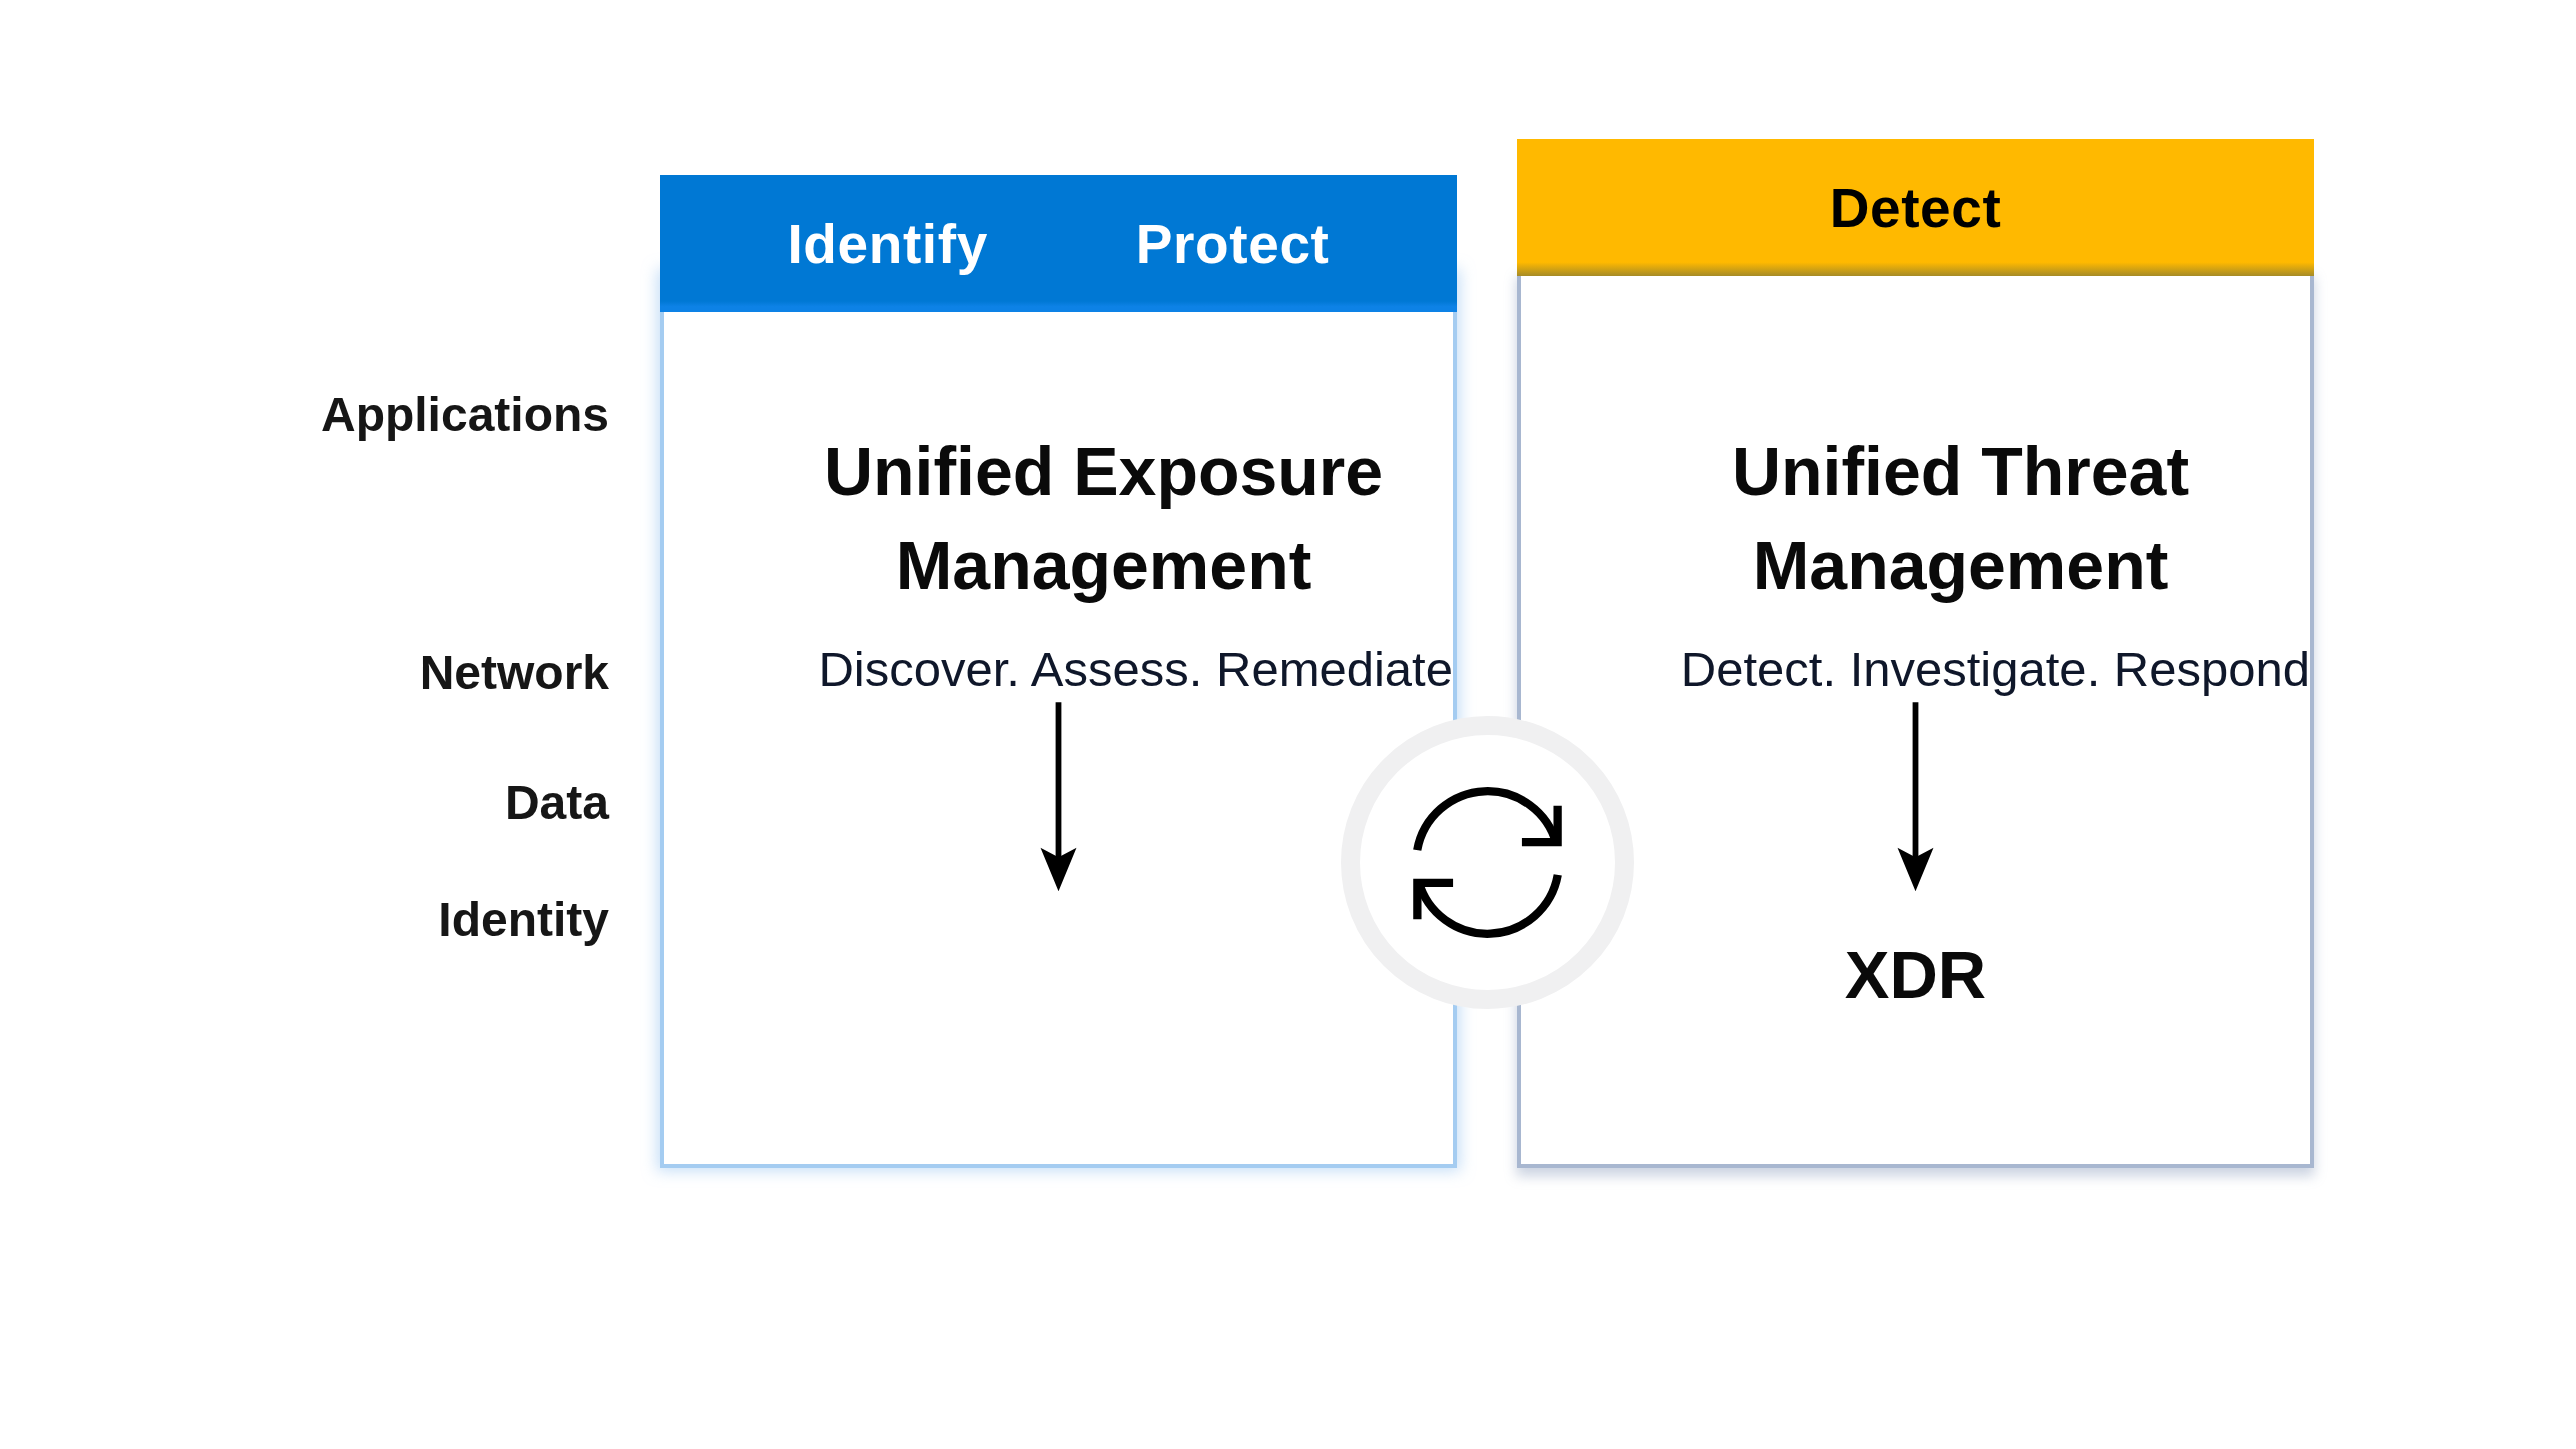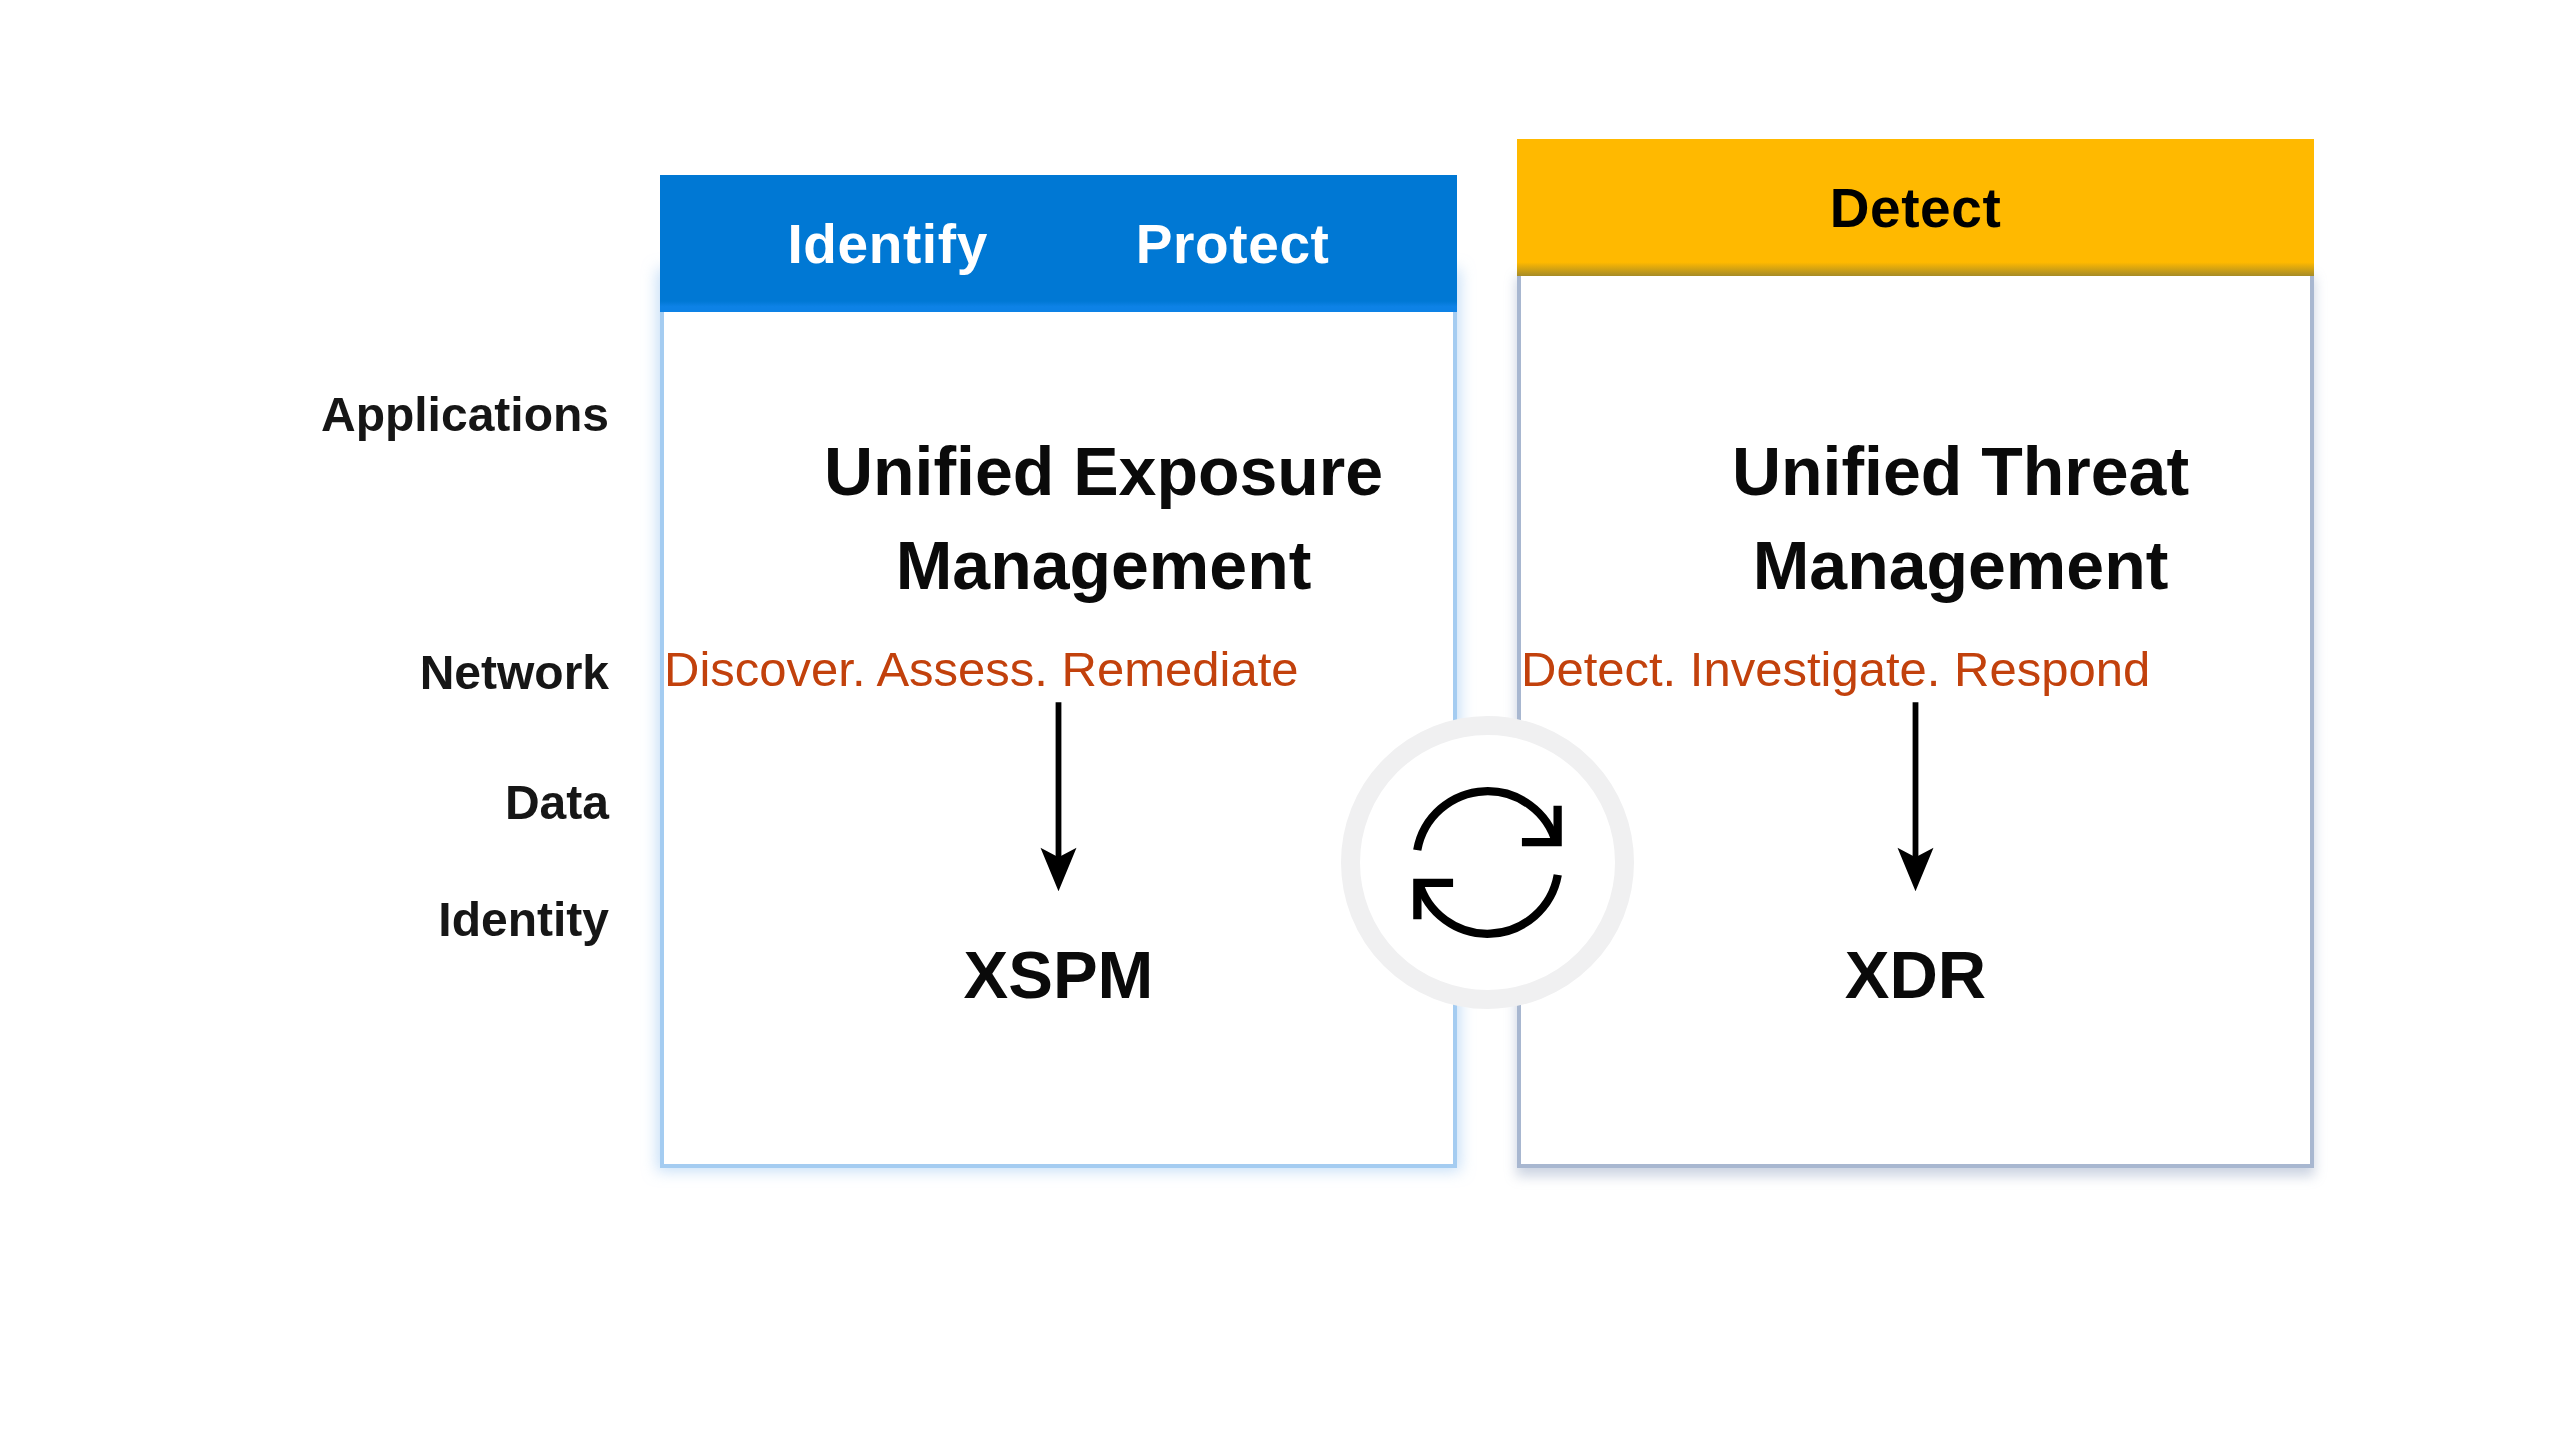--- a/index.html
+++ b/index.html
@@ -32,21 +32,21 @@
   .card-body{position:absolute;top:272px;height:896px;background:#ffffff;
              box-sizing:border-box;z-index:1;}
   .body-left{left:660px;width:797px;border:4.5px solid var(--left-card-border);
              box-shadow:0 0 14px 3.2px rgba(150,195,240,.55);}
   .body-right{left:1517px;width:797px;border:4.5px solid var(--right-card-border);
               box-shadow:0 6.4px 11.6px 1.3px rgba(125,145,180,.40);}
 
   .card-title{position:absolute;top:148px;left:0;width:100%;text-align:center;
               font-size:68px;font-weight:700;line-height:94px;color:#0a0a0a;padding-left:45px;}
   .card-subtitle{position:absolute;top:366px;left:0;width:100%;height:54px;line-height:54px;
-                 text-align:left;font-size:49px;font-weight:400;color:#c2410c;}
+                 text-align:right;font-size:49px;font-weight:400;color:#0f172a;}
   .down-arrow{position:absolute;top:425px;left:calc(50% - 22.5px);width:45px;height:193px;}
   .card-acronym{position:absolute;top:657px;left:0;width:100%;height:84px;line-height:84px;
                 text-align:center;font-size:67px;font-weight:700;color:#0a0a0a;}
 
   
   .sync-badge{position:absolute;left:1341px;top:716px;width:255px;height:255px;
               background:#ffffff;border:19.3px solid var(--ring);border-radius:50%;
               z-index:6;display:flex;align-items:center;justify-content:center;}
 </style>
 </head>
@@ -67,21 +67,20 @@
   <div class="card-body body-left">
     <div class="card-title">
       <span style="display:block">Unified Exposure</span>
       <span style="display:block">Management</span>
     </div>
     <div class="card-subtitle">Discover. Assess. Remediate</div>
     <svg class="down-arrow" viewBox="0 0 70 300">
       <line x1="35" y1="2" x2="35" y2="248" stroke="#000" stroke-width="9"></line>
       <polygon points="7,228 35,296 63,228 35,243" fill="#000"></polygon>
     </svg>
-    <div class="card-acronym">XSPM</div>
   </div>
 
   <div class="card-header header-gold">
     <span class="header-label">Detect</span>
   </div>
 
   <div class="card-body body-right">
     <div class="card-title">
       <span style="display:block">Unified Threat</span>
       <span style="display:block">Management</span>

